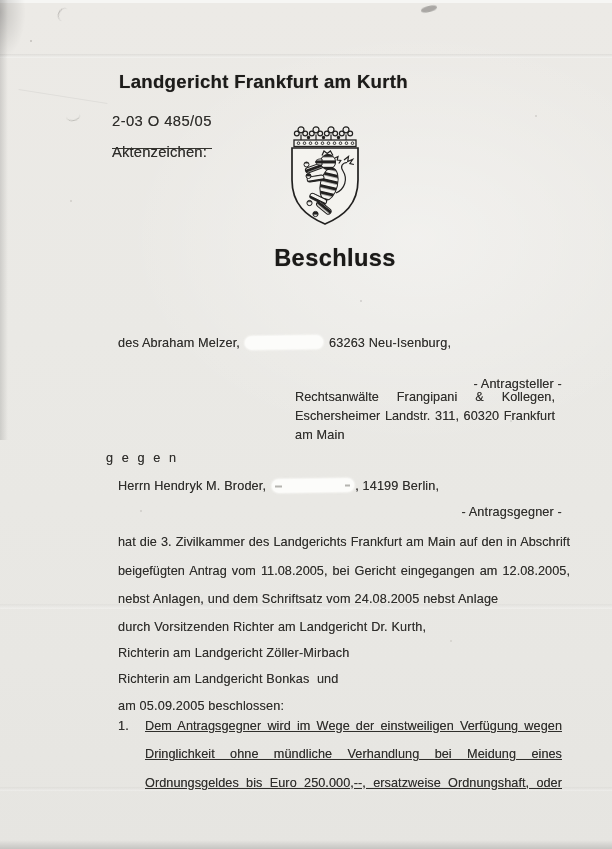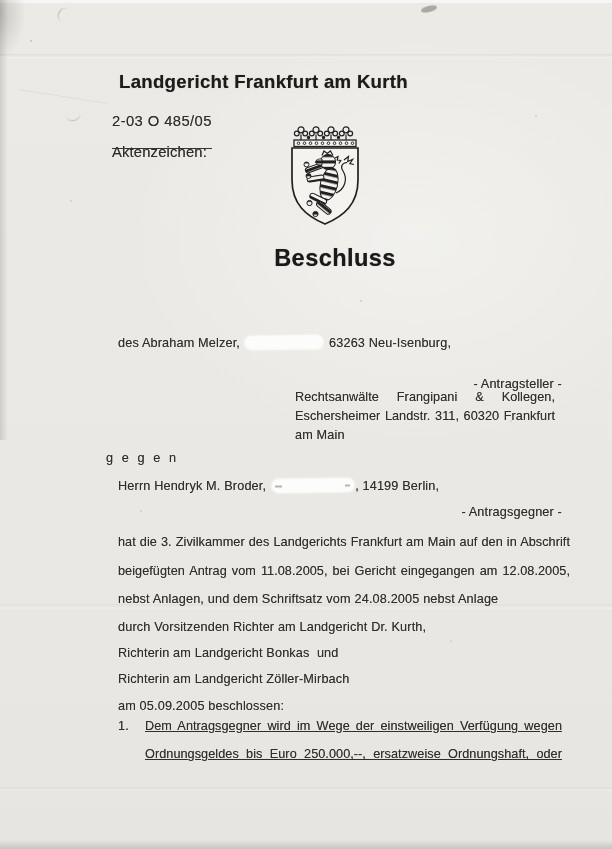--- a/index.html
+++ b/index.html
@@ -205,26 +205,27 @@
   <div class="txt role-2">- Antragsgegner -</div>
 
   <div class="txt recital">
     <div class="jl">hat die 3. Zivilkammer des Landgerichts Frankfurt am Main auf den in Abschrift</div>
     <div class="jl">beigefügten Antrag vom 11.08.2005, bei Gericht eingegangen am 12.08.2005,</div>
     <div>nebst Anlagen, und dem Schriftsatz vom 24.08.2005 nebst Anlage</div>
   </div>
 
   <div class="txt panel">
     <div>durch Vorsitzenden Richter am Landgericht Dr. Kurth,</div>
+    <div>Richterin am Landgericht Zöller-Mirbach</div>
     <div>Richterin am Landgericht Bonkas  und</div>
-    <div>Richterin am Landgericht Zöller-Mirbach</div>
     <div>am 05.09.2005 beschlossen:</div>
   </div>
 
   <div class="txt order-item">
     <span class="order-num">1.</span>
     <div class="order-lines">
       <div class="jl">Dem Antragsgegner wird im Wege der einstweiligen Verfügung wegen</div>
+      <div class="jl">Dringlichkeit ohne mündliche Verhandlung bei Meidung eines</div>
       <div class="jl">Ordnungsgeldes bis Euro 250.000,--, ersatzweise Ordnungshaft, oder</div>
     </div>
   </div>
 
 </div>
 
 </body></html>

